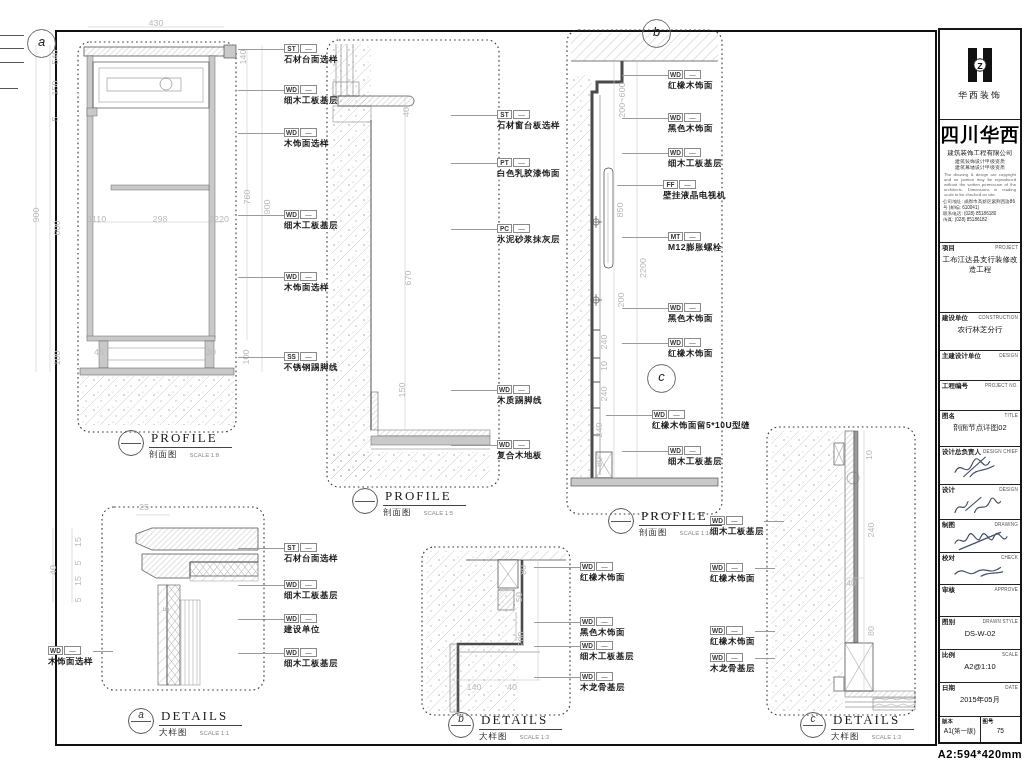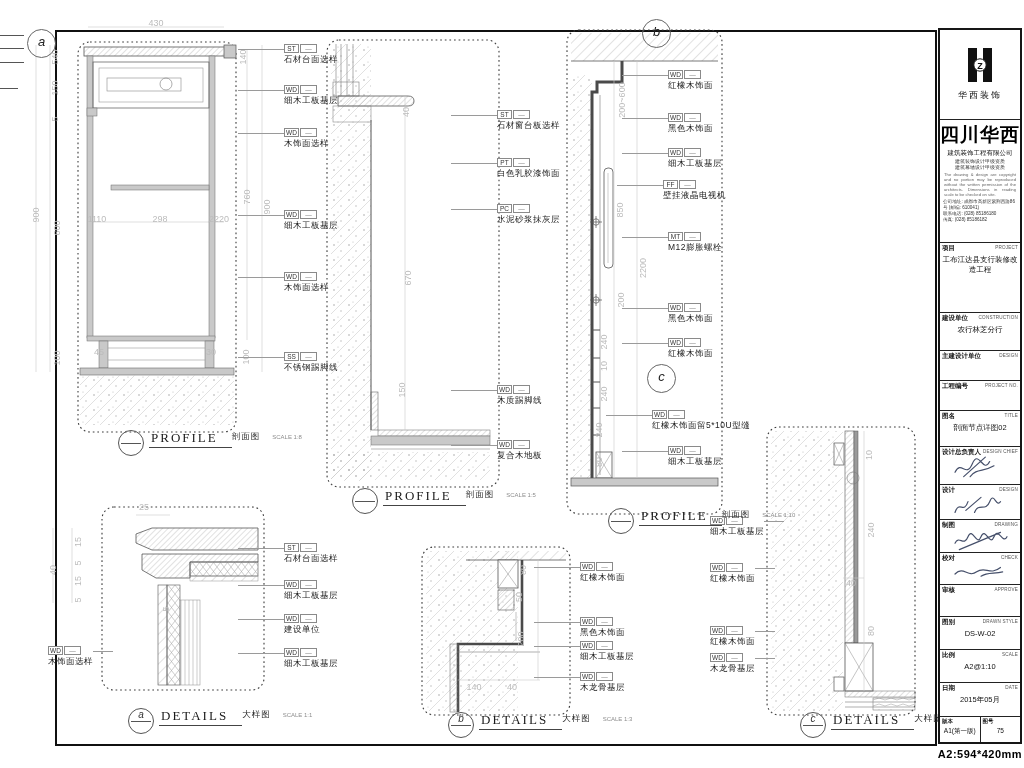--- a/index.html
+++ b/index.html
@@ -4,37 +4,37 @@
 <style>
   html,body{margin:0;padding:0;background:#e8e8e8;}
   #sheet{position:relative;width:1024px;height:768px;background:#ffffff;overflow:hidden;
          font-family:"Liberation Sans","DejaVu Sans",sans-serif;color:#222;}
   .frame{position:absolute;left:55px;top:30px;width:878px;height:712px;border:2px solid #101010;}
   .regmark{position:absolute;height:1px;background:#555;}
   svg.linework{position:absolute;left:0;top:0;pointer-events:none;}
   .dotted{fill:none;stroke:#3c3c3c;stroke-width:1.1;stroke-dasharray:1.7 2.9;}
   .diml{stroke:#c9c9c9;stroke-width:0.6;}
   
-  .callout{position:absolute;font-size:8.5px;line-height:10px;color:#1d1d1d;white-space:nowrap;z-index:5;}
+  .callout{position:absolute;font-size:8.5px;line-height:10px;color:#1d1d1d;white-space:nowrap;z-index:5;font-weight:bold;}
   .callout::before{content:'';position:absolute;left:-46px;top:5px;width:46px;border-top:1px solid #9a9a9a;}
   .callout.co-left::before{left:auto;right:-20px;width:20px;}
   .tagrow{display:flex;gap:1px;}
   .tag{display:inline-block;border:1px solid #8a8a8a;font-size:6.5px;line-height:8px;height:9px;
        min-width:15px;text-align:center;background:#fff;color:#333;box-sizing:border-box;}
   .tag2{min-width:17px;color:#888;}
   .ctext{display:block;margin-top:1px;letter-spacing:0.5px;}
   
   .dim{position:absolute;font-size:9px;color:#bcbcbc;white-space:nowrap;transform:translate(-50%,-50%);z-index:4;}
   .dim.rot{transform:translate(-50%,-50%) rotate(-90deg);}
   
   .dtitle{position:absolute;display:flex;align-items:flex-start;gap:5px;z-index:5;}
   .dcirc{width:24px;height:24px;border:1px solid #555;border-radius:50%;position:relative;flex:0 0 auto;
          font-size:10px;font-style:italic;text-align:center;line-height:12px;color:#333;}
   .dcirc::after{content:'';position:absolute;left:2px;right:2px;top:50%;border-top:1px solid #555;}
-  .tcol{display:flex;flex-direction:row;}
+  .tcol{display:flex;flex-direction:column;}
   .dmain{font-family:"Liberation Serif","DejaVu Serif",serif;font-size:13px;letter-spacing:2px;color:#1b1b1b;
          border-bottom:1px solid #444;padding:0 14px 1px 2px;}
   .trow{display:flex;align-items:baseline;margin-top:1px;}
   .dsub{font-size:8.5px;color:#2a2a2a;letter-spacing:1px;}
   .dscale{font-size:6px;color:#8d8d8d;margin-left:12px;}
   
   .bubble{position:absolute;width:27px;height:27px;border:1px solid #666;border-radius:50%;z-index:5;
           font-size:13px;font-style:italic;color:#222;text-align:center;line-height:24px;background:transparent;}
   
   #tblock{position:absolute;left:938px;top:28px;width:84px;height:716px;border:2px solid #161616;
@@ -279,21 +279,21 @@
         </span>
         <span class="ctext">石材窗台板选样</span>
       </div>
       <div class="callout" style="left: 497px; top: 158px;">
         <span class="tagrow">
           <span class="tag">PT</span>
           <span class="tag tag2">—</span>
         </span>
         <span class="ctext">白色乳胶漆饰面</span>
       </div>
-      <div class="callout" style="left: 497px; top: 204px;">
+      <div class="callout" style="left: 497px; top: 224px;">
         <span class="tagrow">
           <span class="tag">PC</span>
           <span class="tag tag2">—</span>
         </span>
         <span class="ctext">水泥砂浆抹灰层</span>
       </div>
       <div class="callout" style="left: 497px; top: 385px;">
         <span class="tagrow">
           <span class="tag">WD</span>
           <span class="tag tag2">—</span>

